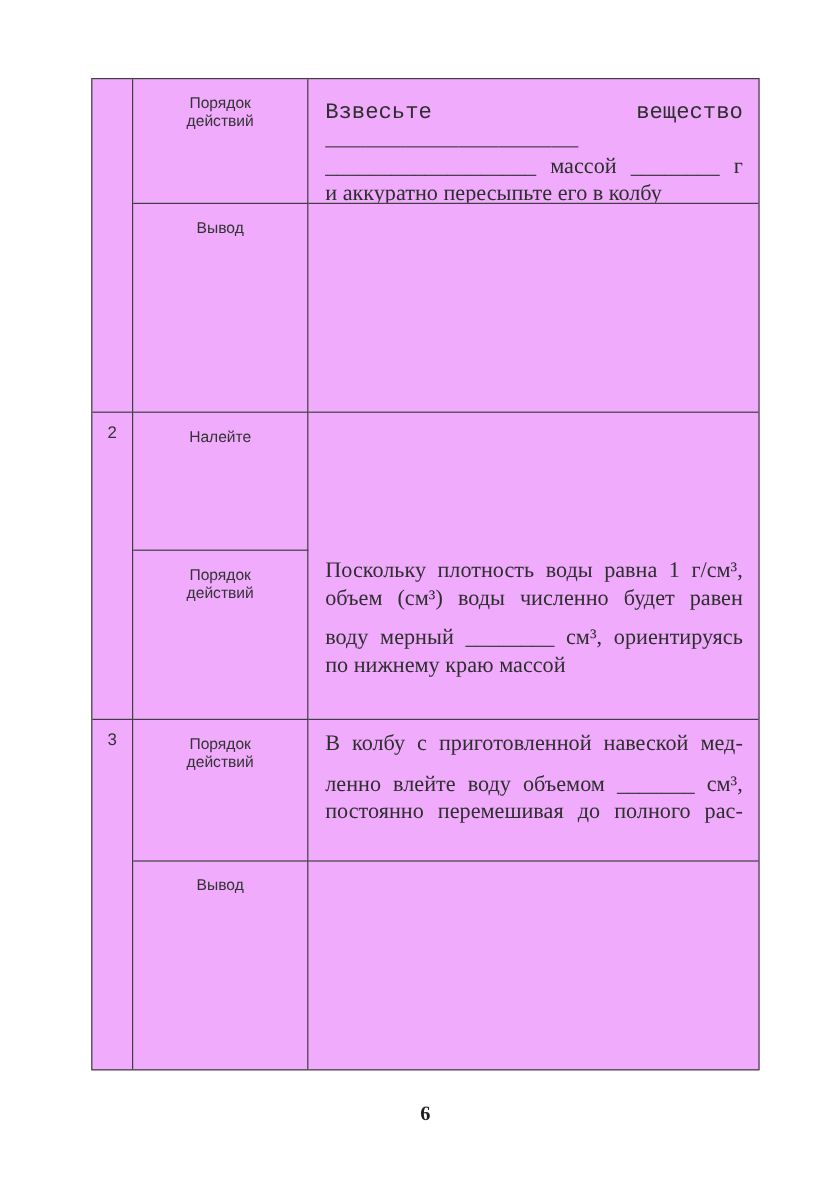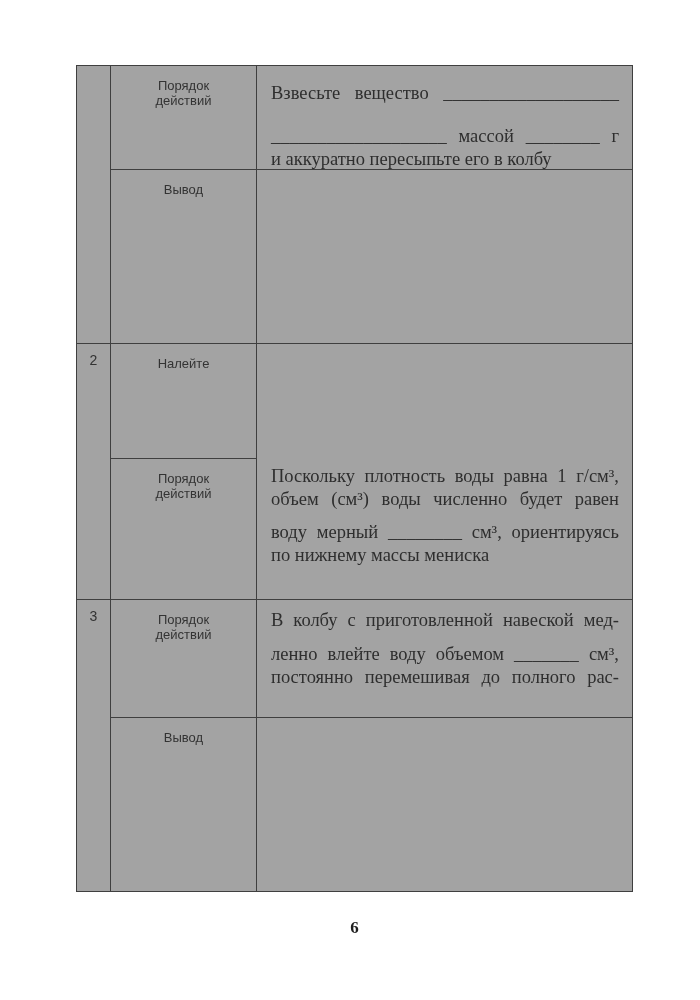--- a/index.html
+++ b/index.html
@@ -22,21 +22,21 @@
     position: absolute;
     left: 76px;
     top: 65px;
     width: 557px;
     height: 827px;
     box-sizing: border-box;
     border: 1.4px solid #3f3f3f;
     display: grid;
     grid-template-columns: 34px 146px 1fr;
     grid-template-rows: 104px 174px 115px 141px 118px auto;
-    background: #a3a3a3;
+    background: #f0abfc;
   }
   .cell {
     box-sizing: border-box;
     overflow: hidden;
   }
   .b-r { border-right: 1.4px solid #3f3f3f; }
   .b-b { border-bottom: 1.4px solid #3f3f3f; }
 
   
   .numcell {
@@ -68,21 +68,21 @@
     color: #2e2e2e;
   }
   .line { margin: 0; }
   .j {                      
     text-align: justify;
     text-align-last: justify;
   }
   .pad-top-lg { padding-top: 16px; }
   .pad-top-sm { padding-top: 6px; }
   .pad-top-md { padding-top: 9px; }
-  .mb-gap   { margin-bottom: 20px; }
+  .mb-gap   { margin-bottom: 0; font-family: Liberation Mono, monospace; }
   .mt-gap   { margin-top: 10px; }
   .mt-gap2  { margin-top: 11px; }
   .mt-formula { margin-top: 22px; }
 
   .it { font-style: italic; }
   .sub {
     font-size: 12px;
     position: relative;
     top: 4px;
   }
@@ -133,21 +133,21 @@
     </div>
 
     <div class="cell lblcell b-r b-b" style="grid-row: 4;">
       <span class="lbl-text">Порядок
 действий</span>
     </div>
     <div class="cell cntcell b-b pad-top-sm" style="grid-row: 4;">
       <div class="line j">Поскольку плотность воды равна 1 г/см³,</div>
       <div class="line j">объем (см³) воды численно будет равен</div>
       <div class="line j mt-gap">воду мерный ________ см³, ориентируясь</div>
-      <div class="line">по нижнему массы мениска</div>
+      <div class="line">по нижнему краю массой</div>
     </div>
 
     <div class="cell numcell b-r" style="grid-row: 5 / span 2;">
       <span>3</span>
     </div>
 
     <div class="cell lblcell b-r b-b" style="grid-row: 5;">
       <span class="lbl-text">Порядок
 действий</span>
     </div>

